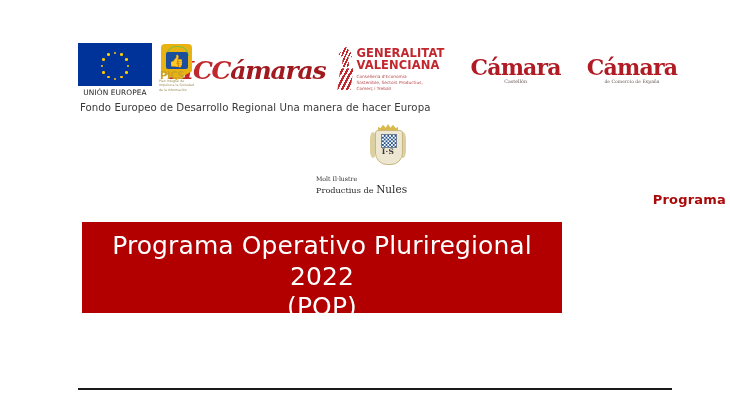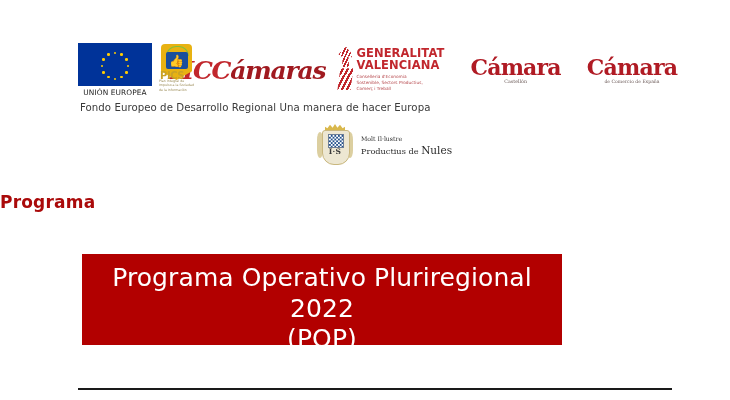--- a/index.html
+++ b/index.html
@@ -266,22 +266,23 @@
     white-space: nowrap;
     letter-spacing: 0.05px;
   }
 
   
   .nules {
     position: absolute;
     left: 316px;
     top: 124px;
     display: flex;
-    align-items: center;
+    align-items: flex-end;
     gap: 7px;
+    flex-direction: column;
   }
   .nules-crest {
     width: 38px;
     height: 44px;
     position: relative;
   }
   .crest-crown {
     position: absolute;
     left: 9px;
     top: 0px;
@@ -341,40 +342,39 @@
   .nules-l1 { font-size: 6.2px; line-height: 1.2; }
   .nules-l2 { font-size: 8.2px; line-height: 1.35; }
   .nules-l2 .big { font-size: 10.5px; }
 
   
   .programa-heading {
     position: absolute;
     left: 0;
     right: 4px;
     top: 192px;
-    text-align: left;
+    text-align: right;
     font-family: "DejaVu Sans", sans-serif;
-    font-size: 17px;
+    font-size: 13px;
     font-weight: bold;
     color: #AA0A0A;
     letter-spacing: 0.2px;
   }
 
   
   .red-banner {
     position: absolute;
     left: 82px;
     top: 222px;
     width: 480px;
     height: 91px;
     background: #B20000;
     display: flex;
     align-items: flex-start;
     justify-content: center;
-    margin-top: 32px;
   }
   .red-banner-text {
     color: #ffffff;
     font-family: "DejaVu Sans", sans-serif;
     font-size: 25px;
     line-height: 1.22;
     text-align: center;
     padding-top: 9px;
     letter-spacing: 0.1px;
     white-space: pre-line;

